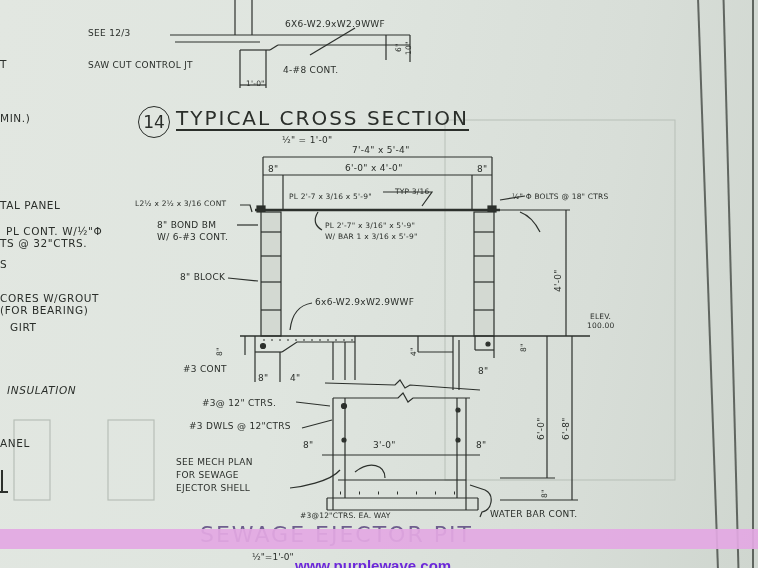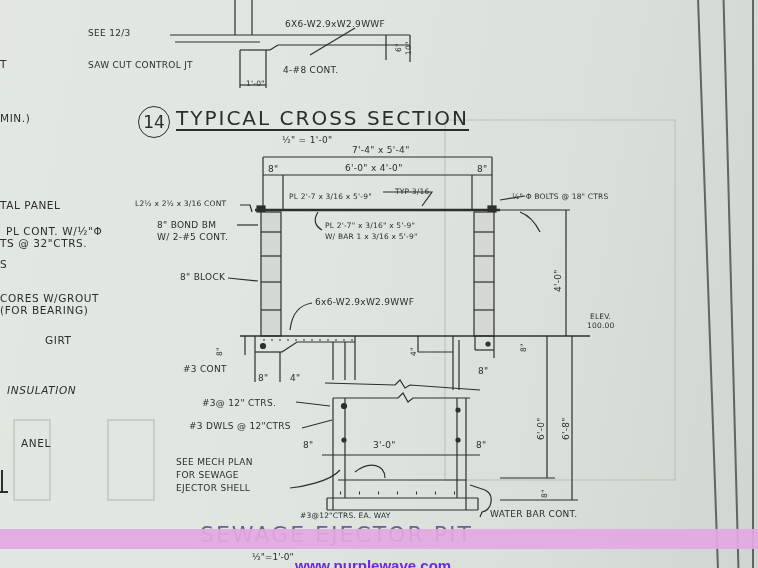--- a/index.html
+++ b/index.html
@@ -180,41 +180,41 @@
 <div class="t xs vert" style="left:405px; top:55px;">10"</div>
 
 <div class="t" style="left:0px; top:59px;">T</div>
 <div class="t" style="left:0px; top:113px;">MIN.)</div>
 <div class="t" style="left:0px; top:200px;">TAL PANEL</div>
 <div class="t" style="left:6px; top:226px;">PL CONT. W/½"Φ</div>
 <div class="t" style="left:0px; top:238px;">TS @ 32"CTRS.</div>
 <div class="t" style="left:0px; top:259px;">S</div>
 <div class="t" style="left:0px; top:293px;">CORES W/GROUT</div>
 <div class="t" style="left:0px; top:305px;">(FOR BEARING)</div>
-<div class="t" style="left:10px; top:335px;margin-left:35px;">GIRT</div>
+<div class="t" style="left:10px; top:322px;">GIRT</div>
 <div class="t" style="left:7px; top:385px;font-style:italic;">INSULATION</div>
-<div class="t" style="left:0px; top:438px;padding-left:21px;">ANEL</div>
+<div class="t" style="left:0px; top:438px;">ANEL</div>
 
 <div class="detail-num">
     <span>14</span>
   </div>
 <div class="title">TYPICAL CROSS SECTION</div>
 <div class="t sm" style="left:282px; top:136px;">½" = 1'-0"</div>
 
 <div class="t sm" style="left:352px; top:146px;">7'-4" x 5'-4"</div>
 <div class="t sm" style="left:345px; top:164px;">6'-0" x 4'-0"</div>
 <div class="t sm" style="left:268px; top:165px;">8"</div>
 <div class="t sm" style="left:477px; top:165px;">8"</div>
 
 <div class="t xs" style="left:289px; top:193px;">PL 2'-7 x 3/16 x 5'-9"</div>
 <div class="t xs" style="left:395px; top:188px;">TYP 3/16</div>
 <div class="t xs" style="left:135px; top:200px;">L2½ x 2½ x 3/16 CONT</div>
 <div class="t xs" style="left:512px; top:193px;">½" Φ BOLTS @ 18" CTRS</div>
 <div class="t sm" style="left:157px; top:221px;">8" BOND BM</div>
-<div class="t sm" style="left:157px; top:233px;">W/ 2-#5 CONT.</div>
+<div class="t sm" style="left:157px; top:233px;">W/ 6-#3 CONT.</div>
 <div class="t xs" style="left:325px; top:222px;">PL 2'-7" x 3/16" x 5'-9"</div>
 <div class="t xs" style="left:325px; top:233px;">W/ BAR 1 x 3/16 x 5'-9"</div>
 <div class="t sm" style="left:180px; top:273px;">8" BLOCK</div>
 <div class="t sm" style="left:315px; top:298px;">6x6-W2.9xW2.9WWF</div>
 <div class="t xs" style="left:590px; top:313px;">ELEV.</div>
 <div class="t xs" style="left:587px; top:322px;">100.00</div>
 <div class="t sm vert" style="left:554px; top:292px;">4'-0"</div>
 
 <div class="t xs vert" style="left:216px; top:356px;">8"</div>
 <div class="t sm" style="left:183px; top:365px;">#3 CONT</div>

